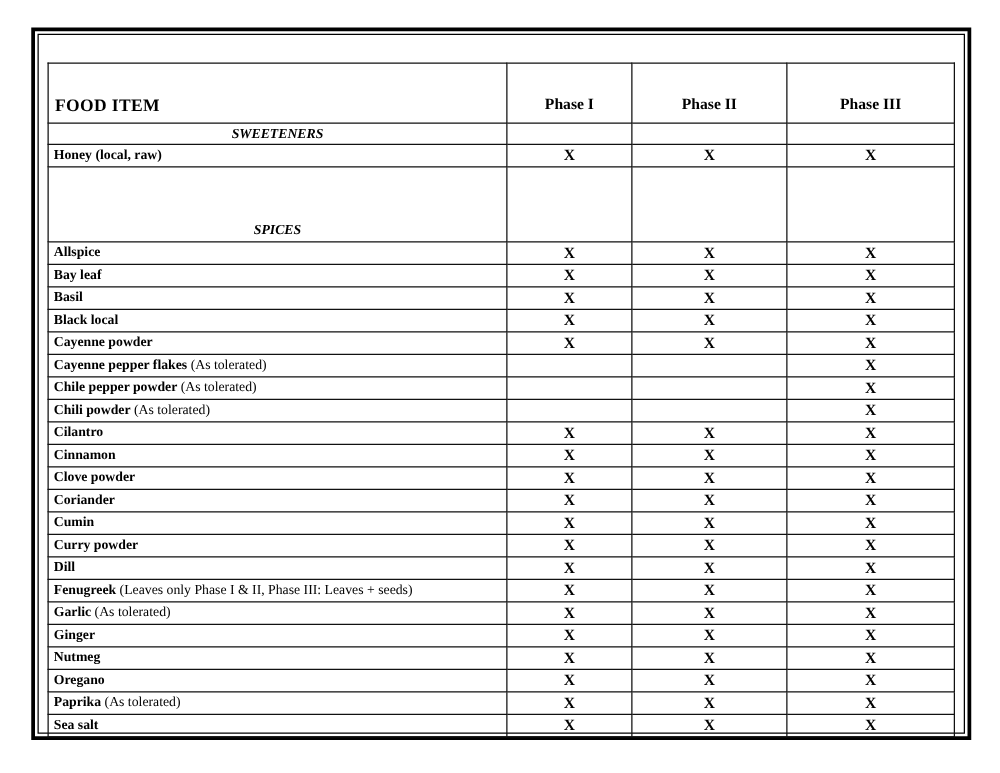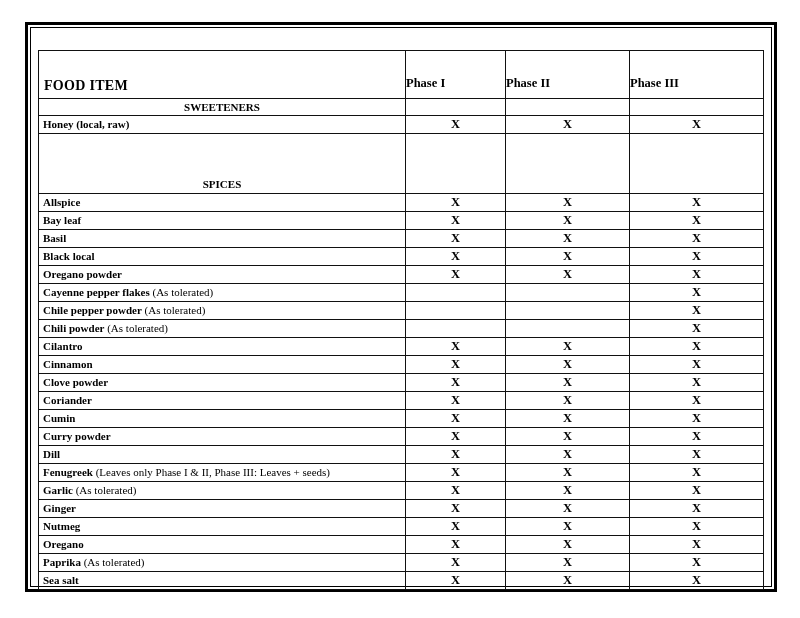--- a/index.html
+++ b/index.html
@@ -51,29 +51,29 @@
   tr.header-row { height: 48px; }
   th.food-header {
     text-align: left;
     vertical-align: bottom;
     padding: 0 0 4px 5px;
     font-size: 14px;
     font-weight: bold;
     letter-spacing: 0.3px;
   }
   th.phase-header {
-    text-align: left;
+    text-align: center;
     vertical-align: bottom;
     padding-bottom: 7px;
     font-size: 12.5px;
     font-weight: bold;
   }
 
   
-  tr.section-row { height: 17px; }
+  tr.section-row { height: 17px; font-style: italic; }
   tr.section-row.tall { height: 60px; padding-left: 30px; }
   td.section-label {
     text-align: center;
     font-weight: bold;
     font-size: 11px;
     vertical-align: middle;
     line-height: 1;
   }
   tr.section-row.tall td.section-label {
     vertical-align: bottom;
@@ -162,21 +162,21 @@
         <td class="x-cell">X</td>
         <td class="x-cell">X</td>
       </tr>
       <tr class="food-row">
         <td class="item-cell"><span>Black local</span></td>
         <td class="x-cell">X</td>
         <td class="x-cell">X</td>
         <td class="x-cell">X</td>
       </tr>
       <tr class="food-row">
-        <td class="item-cell"><span>Oregano powder</span></td>
+        <td class="item-cell"><span>Cayenne powder</span></td>
         <td class="x-cell">X</td>
         <td class="x-cell">X</td>
         <td class="x-cell">X</td>
       </tr>
       <tr class="food-row">
         <td class="item-cell"><span>Cayenne pepper flakes</span><span class="note"> (As tolerated)</span></td>
         <td class="x-cell"></td>
         <td class="x-cell"></td>
         <td class="x-cell">X</td>
       </tr>

